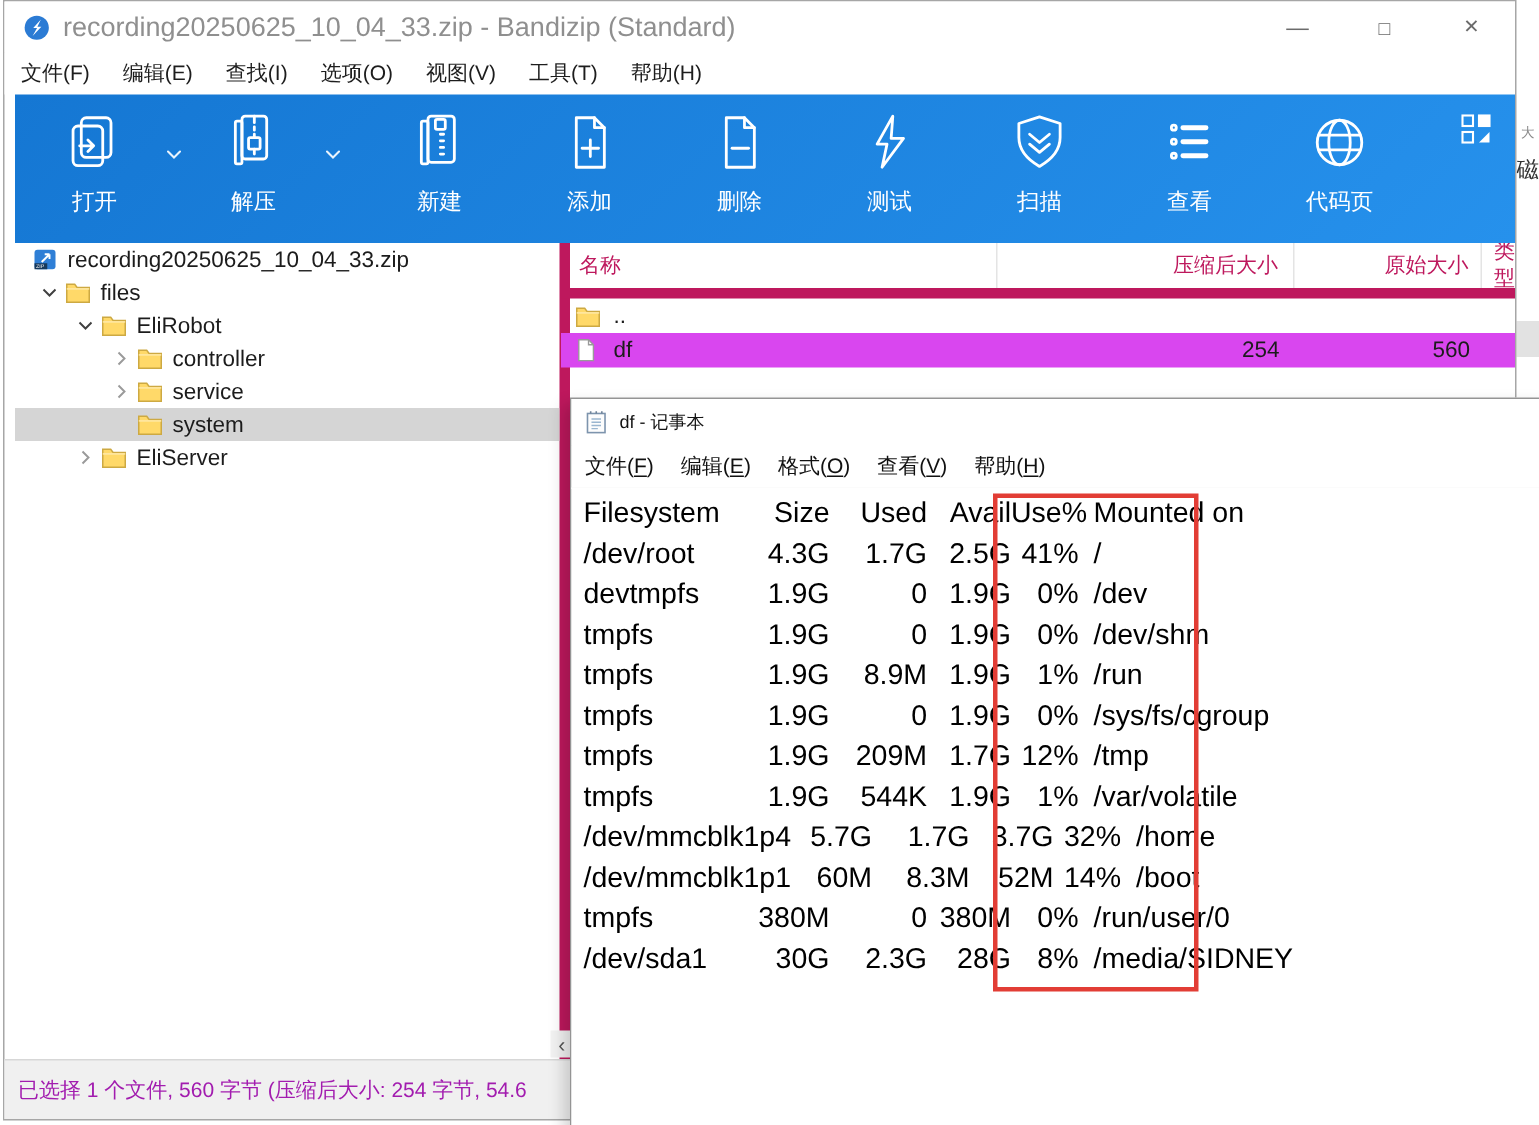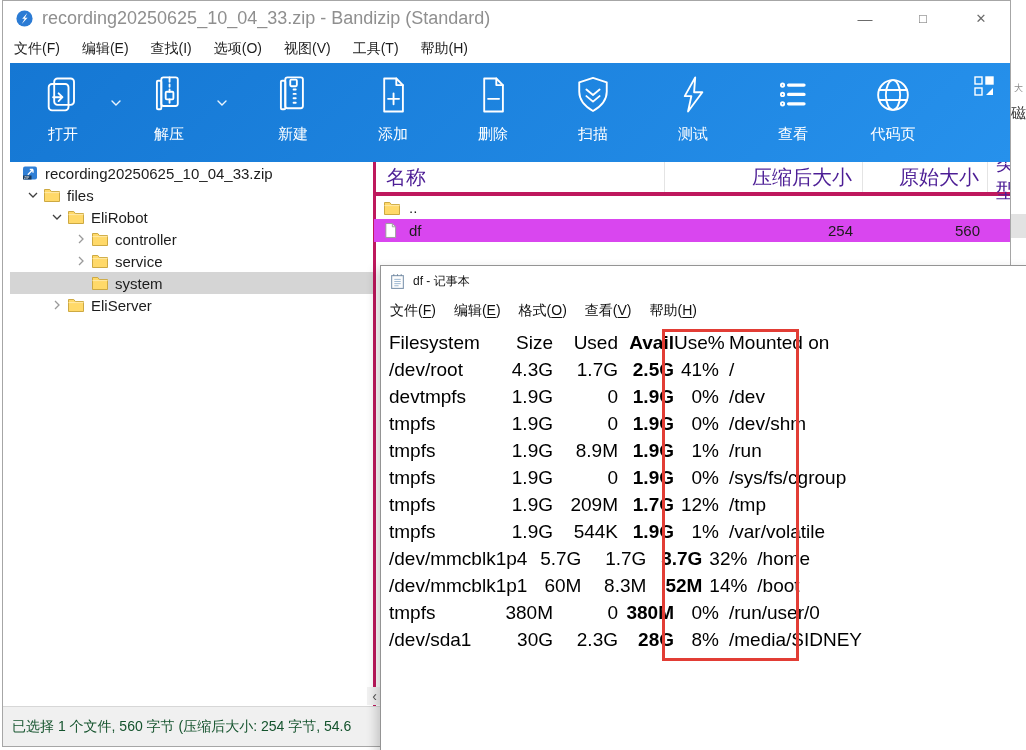--- a/index.html
+++ b/index.html
@@ -18,61 +18,61 @@
   #bz-toolbar{left:7px;top:62px;right:0;height:99px;}
   #tb-row{display:flex;align-items:flex-start;padding:8px 0 0 20px;height:91px;}
   .tb-btn{display:flex;flex-direction:column;align-items:center;min-width:66px;flex:0 0 auto;}
   .tb-icon{width:44px;height:44px;margin-top:2px;}
   .tb-icon svg{width:44px;height:44px;}
   .tb-label{margin-top:8px;font-size:15px;color:#fff;white-space:nowrap;}
   .tb-chevron{width:40px;height:64px;display:flex;align-items:center;justify-content:center;color:#e8f2fc;flex:0 0 auto;}
   #tb-grid{position:absolute;right:16px;top:13px;width:20px;height:20px;}
   
   #bz-main{left:7px;top:161px;right:0;bottom:40px;background:#fff;}
-  #bz-tree{left:0;top:0;width:363px;bottom:0;overflow:hidden;border-right:3px solid #be185d;}
+  #bz-tree{left:0;top:0;width:363px;bottom:0;overflow:hidden;border-right:7px solid #be185d;}
   .tree-row{height:22px;display:flex;align-items:center;font-size:15px;color:#1c1c1c;white-space:nowrap;}
   .tree-row.selected{background:#d5d5d5;}
   .tree-chevron{width:22px;height:22px;display:flex;align-items:center;justify-content:center;flex:0 0 auto;}
   .tree-ico{width:18px;height:16px;display:flex;align-items:center;flex:0 0 auto;}
   .tree-label{margin-left:5px;}
   #bz-list{left:364px;top:0;right:0;bottom:0;overflow:hidden;}
-  #list-header{height:30px;display:flex;border-bottom:4px solid #be185d;font-size:20px;color:#4c1d95;}
+  #list-header{height:30px;display:flex;border-bottom:7px solid #be185d;font-size:14px;color:#be185d;}
   .lh-cell{display:flex;align-items:center;border-right:1px solid #e4e4e4;box-sizing:border-box;flex:0 0 auto;}
   .lh-0{width:291px;padding-left:12px;}
   .lh-1{width:198px;justify-content:flex-end;padding-right:10px;}
   .lh-2{width:125px;justify-content:flex-end;padding-right:8px;}
   .lh-3{flex:1 1 auto;padding-left:8px;border-right:none;}
   .list-row{height:23px;display:flex;align-items:center;font-size:15px;color:#1c1c1c;}
   .list-row.selected{background:#d946ef;}
   .lr-name{width:291px;display:flex;align-items:center;padding-left:10px;box-sizing:border-box;flex:0 0 auto;}
   .lr-name .tree-ico{margin-right:7px;}
   .lr-packed{width:198px;text-align:right;padding-right:10px;box-sizing:border-box;flex:0 0 auto;}
   .lr-orig{width:125px;text-align:right;padding-right:8px;box-sizing:border-box;flex:0 0 auto;}
   #bz-hscroll{left:364px;bottom:41px;width:15px;height:18px;background:#f2f2f2;color:#555;
     font-size:14px;display:flex;align-items:center;justify-content:center;}
   #bz-statusbar{left:0;right:0;bottom:0;height:39px;background:#f0f0f0;border-top:1px solid #d7d7d7;
     display:flex;align-items:center;}
-  #bz-status-text{margin-left:9px;font-size:14px;color:#14532d;white-space:nowrap;overflow:hidden;}
+  #bz-status-text{margin-left:9px;font-size:14px;color:#a21caf;white-space:nowrap;overflow:hidden;}
   
   .sliver-frag{z-index:5;color:#333;white-space:nowrap;}
   
   #np-window{left:380px;top:265px;width:652px;height:490px;background:#fff;border:1px solid #949494;
     z-index:20;box-shadow:-4px 4px 10px rgba(0,0,0,0.18);}
   #np-titlebar{left:0;top:0;right:0;height:31px;display:flex;align-items:center;background:#fff;}
   #np-icon{width:17px;height:17px;margin-left:8px;flex:0 0 auto;}
   #np-title{margin-left:7px;font-size:12px;color:#141414;}
   #np-menubar{left:0;top:31px;right:0;height:28px;display:flex;align-items:center;background:#fff;border-bottom:1px solid #f0f0f0;}
   .np-menu-item{padding:0 9px;font-size:14px;color:#111;white-space:nowrap;}
   #np-content{left:0;top:59px;right:0;bottom:0;background:#fff;padding:4px 0 0 8px;overflow:hidden;
     font-size:19px;color:#000;}
   .df-line{display:flex;height:27px;align-items:center;white-space:nowrap;}
   .df-fs{min-width:110px;flex:0 0 auto;}
   .df-size{width:54px;text-align:right;flex:0 0 auto;}
   .df-used{width:65px;text-align:right;flex:0 0 auto;}
-  .df-avail{width:56px;text-align:right;flex:0 0 auto;font-weight:bold;}
+  .df-avail{width:56px;text-align:right;flex:0 0 auto;}
   .df-use{width:45px;text-align:right;flex:0 0 auto;}
   .df-mounted{margin-left:10px;flex:0 0 auto;}
   
   #annotation-rect{left:662px;top:329px;width:131px;height:326px;border:3px solid #e23d35;z-index:40;}
   u{text-underline-offset:2px;}
 </style>
 </head>
 <body>
 
 <div id="bz-window" class="abs">
@@ -149,31 +149,31 @@
         <div class="tb-btn" style="margin-right: 34px;">
           <div class="tb-icon"><svg viewBox="0 0 40 40" fill="none" stroke="#ffffff" stroke-width="1.7" stroke-linejoin="round" stroke-linecap="round">
               <path d="M12 5 h11 l6 6 v24 h-17 z"></path>
               <path d="M23 5 v6 h6"></path>
               <path d="M15.5 23.5 h10"></path>
             </svg></div>
           <div class="tb-label">删除</div>
         </div>
         <div class="tb-btn" style="margin-right: 34px;">
           <div class="tb-icon"><svg viewBox="0 0 40 40" fill="none" stroke="#ffffff" stroke-width="1.7" stroke-linejoin="round" stroke-linecap="round">
+              <path d="M22 4 L12.5 21 h6 L15.5 35 L28.5 17.5 h-7.5 z"></path>
+            </svg></div>
+          <div class="tb-label">测试</div>
+        </div>
+        <div class="tb-btn" style="margin-right: 34px;">
+          <div class="tb-icon"><svg viewBox="0 0 40 40" fill="none" stroke="#ffffff" stroke-width="1.7" stroke-linejoin="round" stroke-linecap="round">
               <path d="M20 4.5 l12.5 4 v8.5 c0 8.5-5.5 13.5-12.5 17.5 c-7-4-12.5-9-12.5-17.5 v-8.5 z"></path>
               <polyline points="14,15 20,20 26,15"></polyline>
               <polyline points="14,21 20,26 26,21"></polyline>
             </svg></div>
           <div class="tb-label">扫描</div>
-        </div>
-        <div class="tb-btn" style="margin-right: 34px;">
-          <div class="tb-icon"><svg viewBox="0 0 40 40" fill="none" stroke="#ffffff" stroke-width="1.7" stroke-linejoin="round" stroke-linecap="round">
-              <path d="M22 4 L12.5 21 h6 L15.5 35 L28.5 17.5 h-7.5 z"></path>
-            </svg></div>
-          <div class="tb-label">测试</div>
         </div>
         <div class="tb-btn" style="margin-right: 34px;">
           <div class="tb-icon"><svg viewBox="0 0 40 40" fill="none" stroke="#ffffff" stroke-width="1.7" stroke-linejoin="round" stroke-linecap="round">
               <circle cx="10.5" cy="11" r="1.5"></circle>
               <circle cx="10.5" cy="19.5" r="1.5"></circle>
               <circle cx="10.5" cy="28" r="1.5"></circle>
               <path d="M16 11 h14 M16 19.5 h14 M16 28 h14" stroke-width="3"></path>
             </svg></div>
           <div class="tb-label">查看</div>
         </div>

